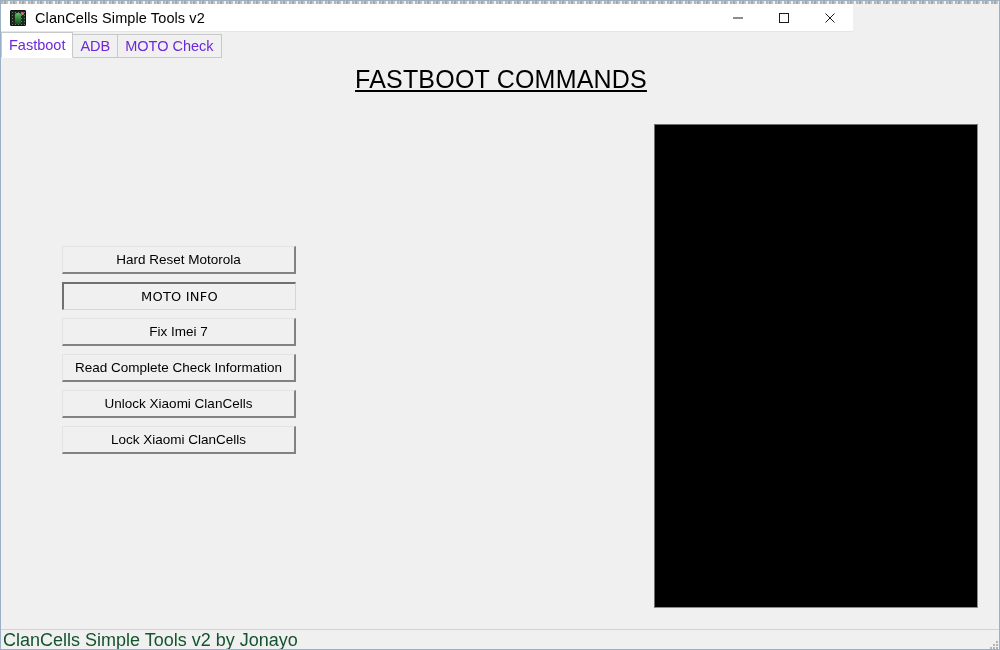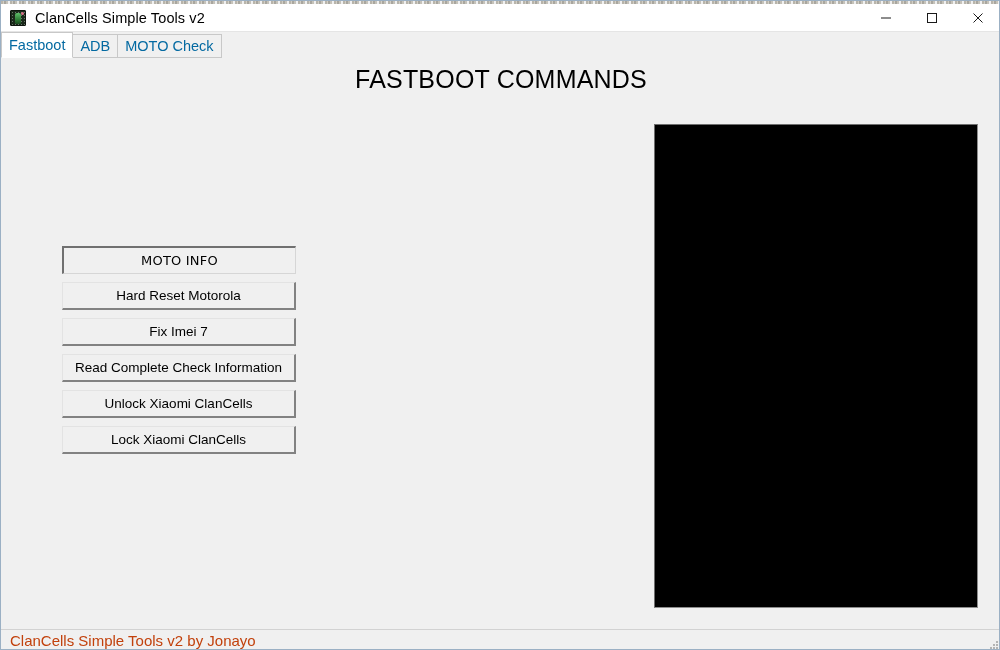--- a/index.html
+++ b/index.html
@@ -38,21 +38,21 @@
         #6e6a5c 3px, #6e6a5c 5px,
         #a39d8d 5px, #a39d8d 7px,
         #f0f0f0 7px, #f0f0f0 9px);
     opacity: .55;
   }
 
   
   #title-bar {
     position: absolute;
     top: 3px; left: 0;
-    width: 1000px;
+    width: 852px;
     height: 28px;
     background: #ffffff;
     display: flex;
     align-items: center;
     border-bottom: 1px solid #e5e5e5;
     box-sizing: border-box;
   }
   #app-icon {
     width: 16px;
     height: 16px;
@@ -119,21 +119,21 @@
     align-items: flex-end;
     background: #f0f0f0;
   }
   .tab {
     height: 24px;
     padding: 0 7px;
     display: flex;
     align-items: center;
     justify-content: center;
     font-size: 14.5px;
-    color: #0369a1;
+    color: #6d28d9;
     background: #f0f0f0;
     border-left: 1px solid #c8c8c8;
     border-top: 1px solid #c8c8c8;
     border-right: 1px solid #c8c8c8;
     border-bottom: 1px solid #c8c8c8;
     box-sizing: border-box;
     white-space: nowrap;
     margin-right: -1px;
   }
   .tab.selected {
@@ -155,20 +155,21 @@
 
   #page-title {
     position: absolute;
     top: 7px;
     left: 0;
     width: 1000px;
     text-align: center;
     font-size: 25px;
     color: #000;
     letter-spacing: .2px;
+    text-decoration: underline;
   }
 
   
   #button-column {
     position: absolute;
     left: 61px;
     top: 188px;
     width: 235px;
   }
   .cmd-button {
@@ -233,23 +234,23 @@
     top: 628px;
     width: 1000px;
     height: 22px;
     background: #f0f0f0;
     border-top: 1px solid #d2d2d2;
     display: flex;
     align-items: center;
     box-sizing: border-box;
   }
   #status-text {
-    font-size: 15px;
-    color: #c2410c;
-    padding-left: 9px;
+    font-size: 18px;
+    color: #14532d;
+    padding-left: 2px;
     white-space: nowrap;
   }
   #status-grip {
     position: absolute;
     right: 2px;
     bottom: 1px;
     width: 12px;
     height: 12px;
   }
 </style>
@@ -298,22 +299,22 @@
     <div class="tab">
       <span>MOTO Check</span>
     </div>
   </div>
 
   <div id="content-area">
 
     <div id="page-title">FASTBOOT COMMANDS</div>
 
     <div id="button-column">
+      <button class="cmd-button">Hard Reset Motorola</button>
       <button class="cmd-button focused">MOTO INFO</button>
-      <button class="cmd-button">Hard Reset Motorola</button>
       <button class="cmd-button">Fix Imei 7</button>
       <button class="cmd-button">Read Complete Check Information</button>
       <button class="cmd-button">Unlock Xiaomi ClanCells</button>
       <button class="cmd-button">Lock Xiaomi ClanCells</button>
     </div>
 
     <div id="console-panel"></div>
   </div>
 
   <div id="status-bar">

